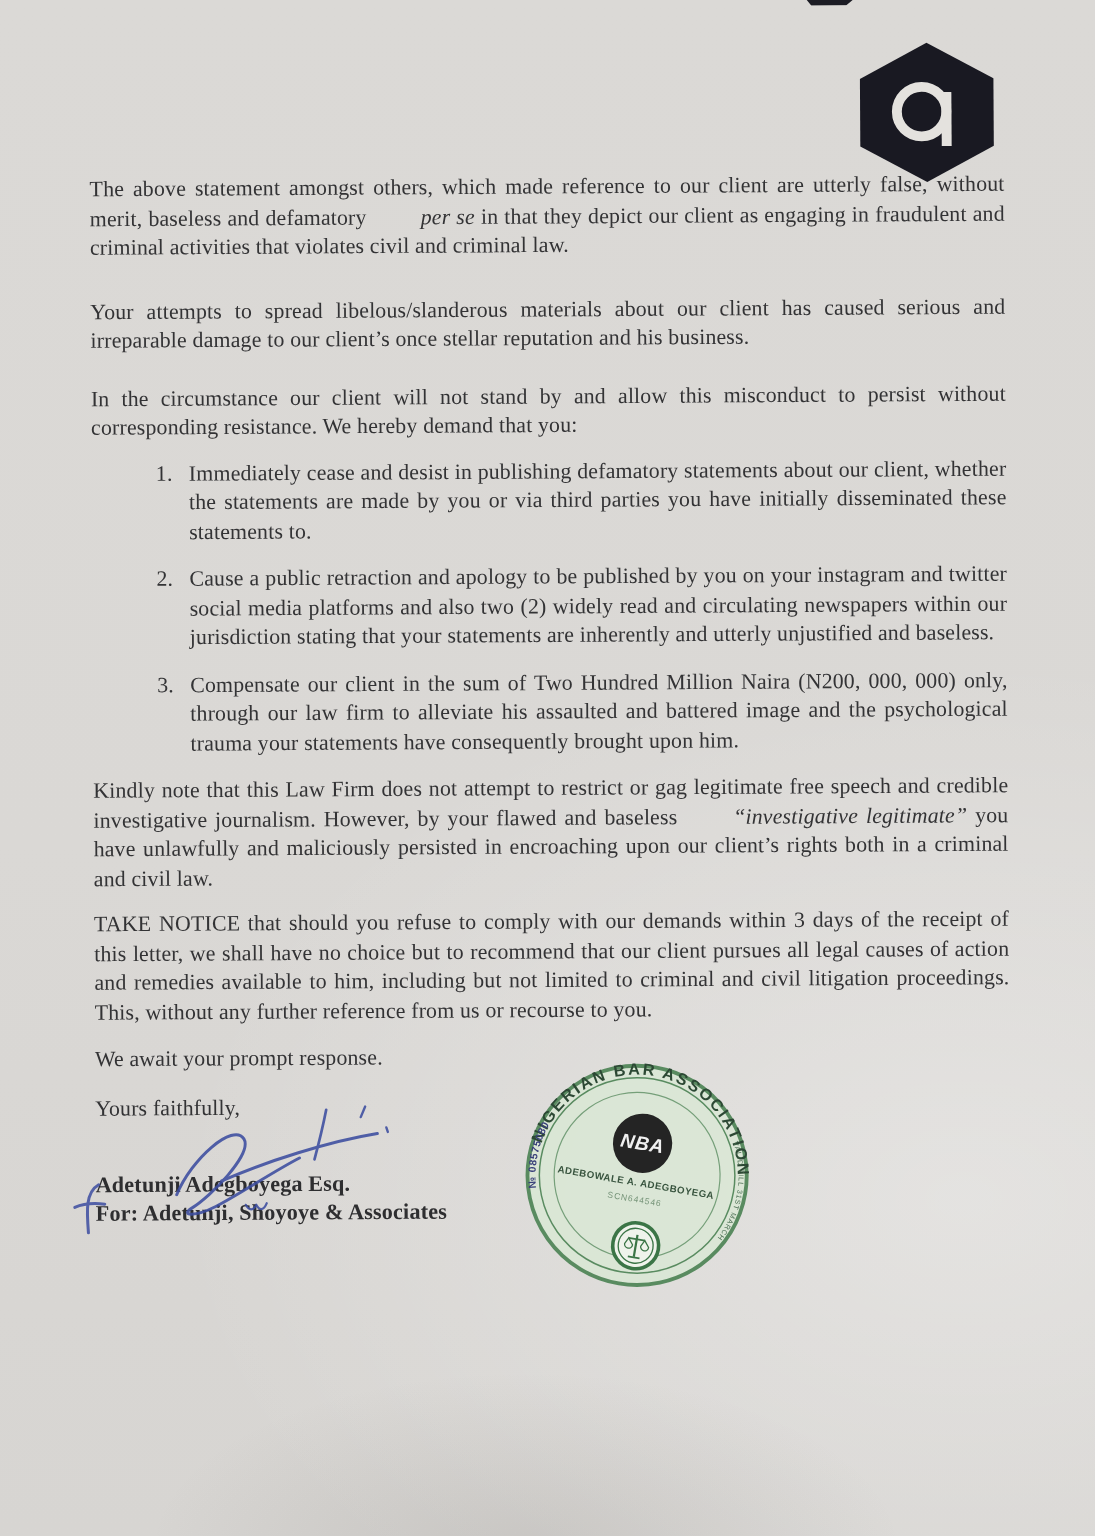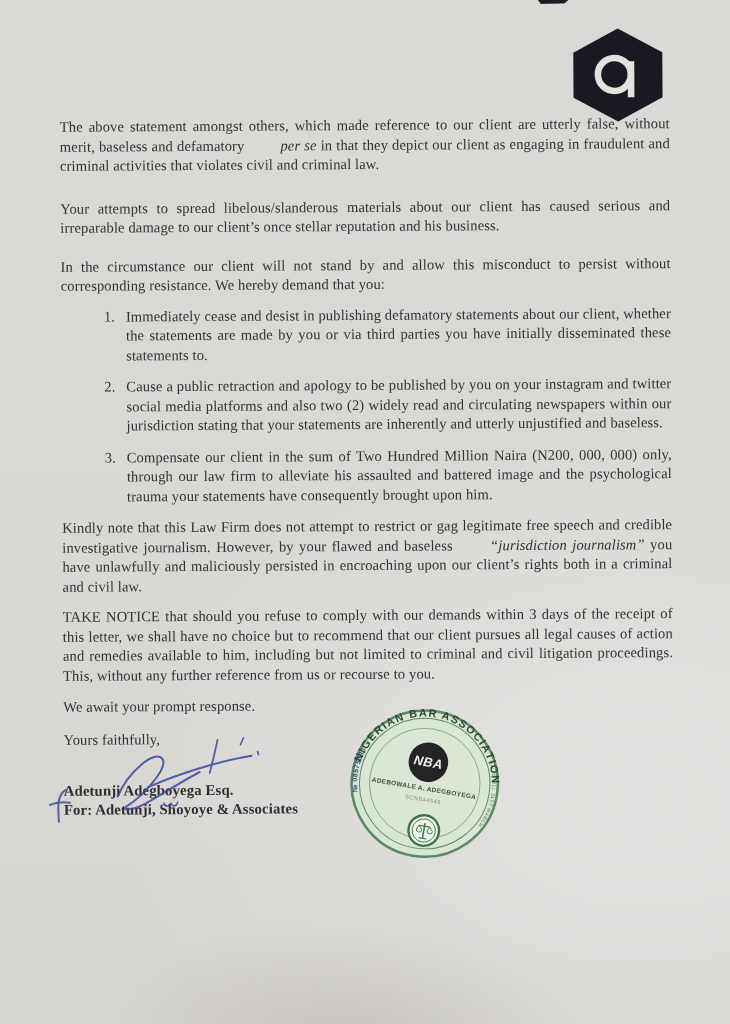--- a/index.html
+++ b/index.html
@@ -74,21 +74,21 @@
       <div class="demand">
         <span class="num">2.</span>
         <span class="dtext">Cause a public retraction and apology to be published by you on your instagram and twitter social media platforms and also two (2) widely read and circulating newspapers within our jurisdiction stating that your statements are inherently and utterly unjustified and baseless.</span>
       </div>
       <div class="demand">
         <span class="num">3.</span>
         <span class="dtext">Compensate our client in the sum of Two Hundred Million Naira (N200, 000, 000) only, through our law firm to alleviate his assaulted and battered image and the psychological trauma your statements have consequently brought upon him.</span>
       </div>
     </div>
 
-    <p class="p4"><span>Kindly note that this Law Firm does not attempt to restrict or gag legitimate free speech and credible investigative journalism. However, by your flawed and baseless </span><em>“jurisdiction journalism”</em><span> you have unlawfully and maliciously persisted in encroaching upon our client’s rights both in a criminal and civil law.</span></p>
+    <p class="p4"><span>Kindly note that this Law Firm does not attempt to restrict or gag legitimate free speech and credible investigative journalism. However, by your flawed and baseless </span><em>“investigative legitimate”</em><span> you have unlawfully and maliciously persisted in encroaching upon our client’s rights both in a criminal and civil law.</span></p>
 
     <p class="p5"><span class="bold">TAKE NOTICE</span><span> that should you refuse to comply with our demands within 3 days of the receipt of this letter, we shall have no choice but to recommend that our client pursues all legal causes of action and remedies available to him, including but not limited to criminal and civil litigation proceedings. This, without any further reference from us or recourse to you.</span></p>
 
     <p class="p-await">We await your prompt response.</p>
 
     <p class="p-closing">Yours faithfully,</p>
 
     <div class="sigblock">
       <div>Adetunji Adegboyega Esq.</div>
       <div>For: Adetunji, Shoyoye &amp; Associates</div>

